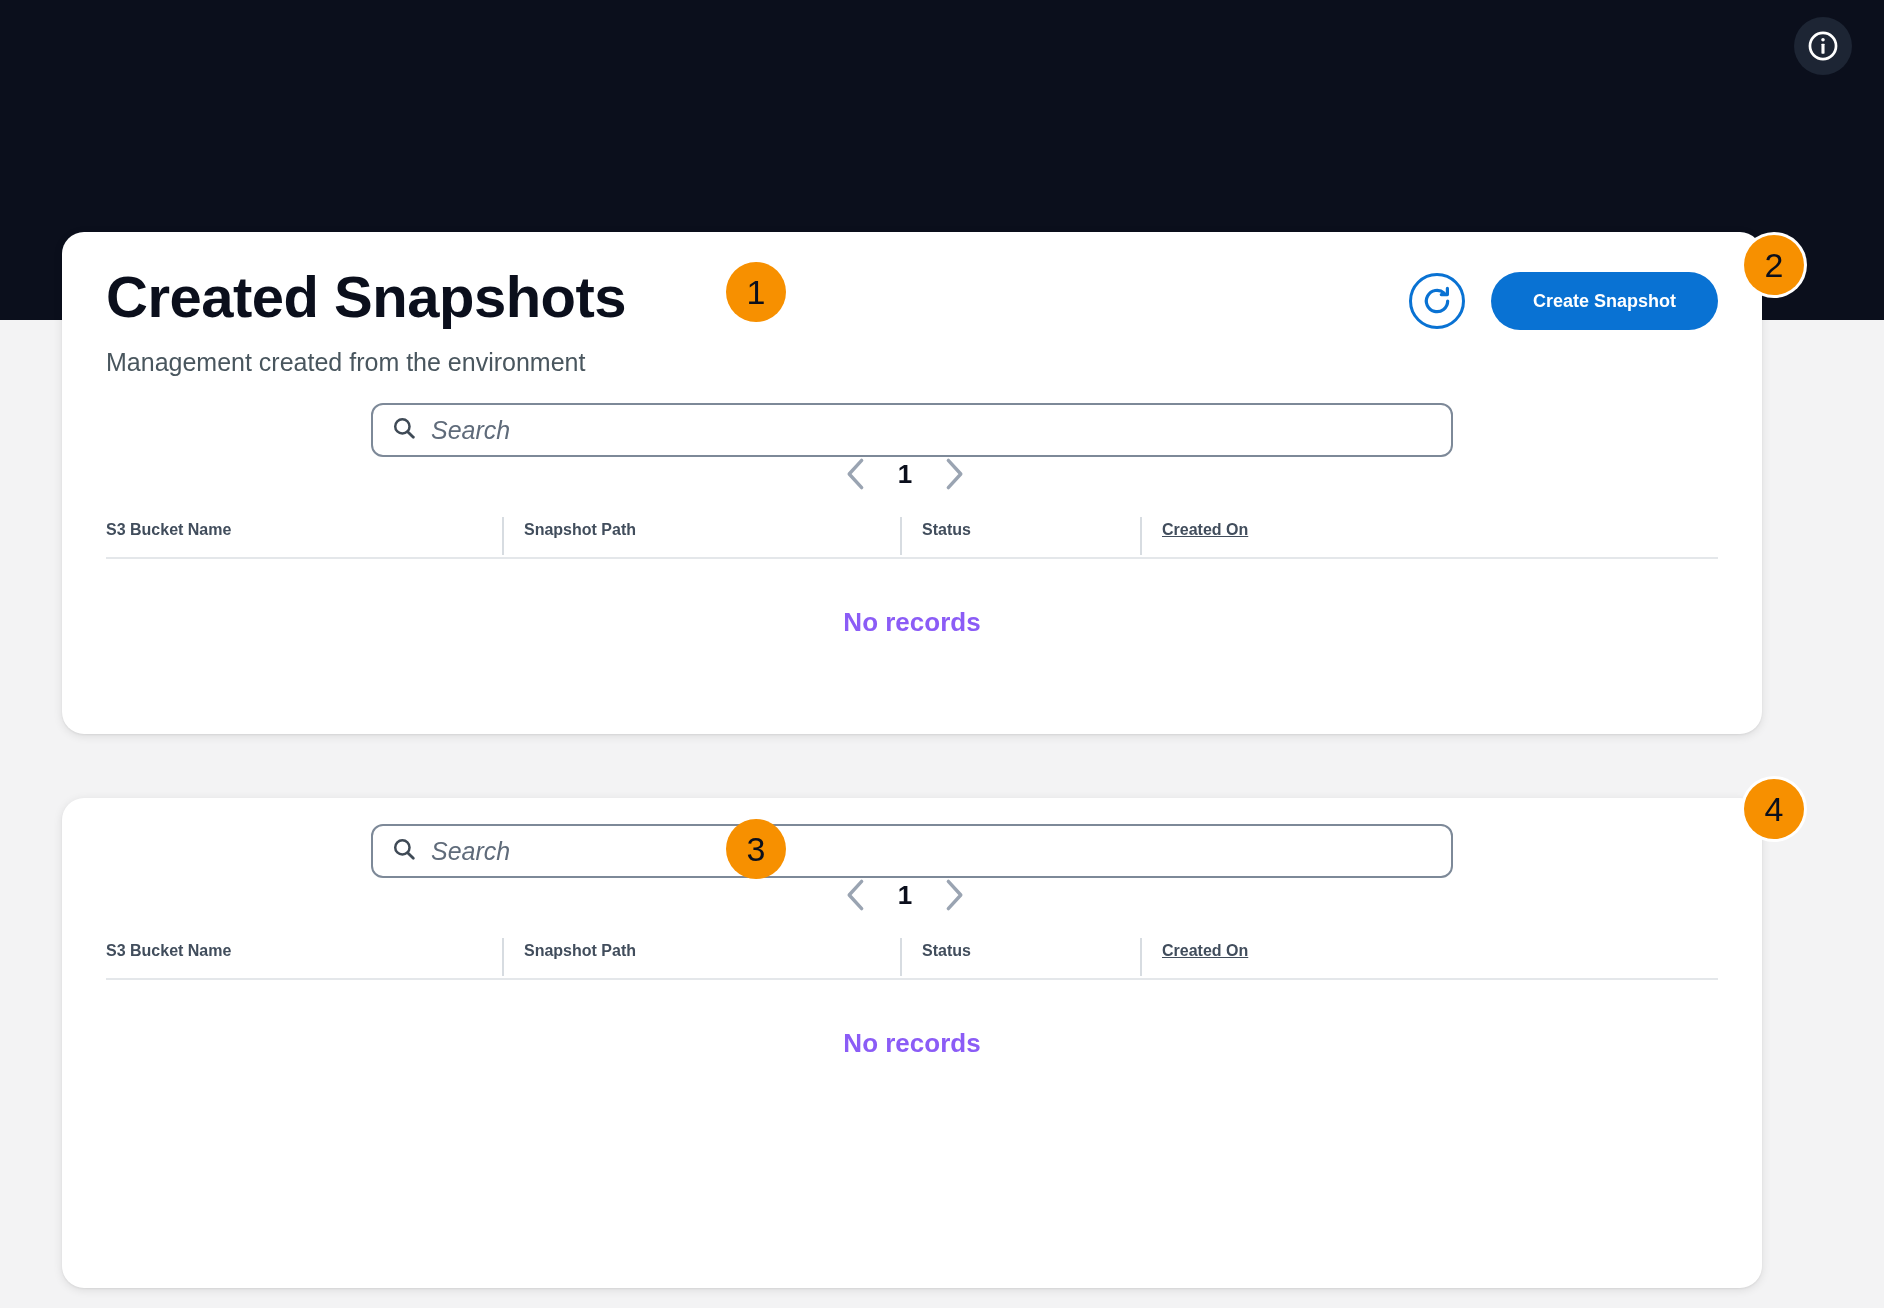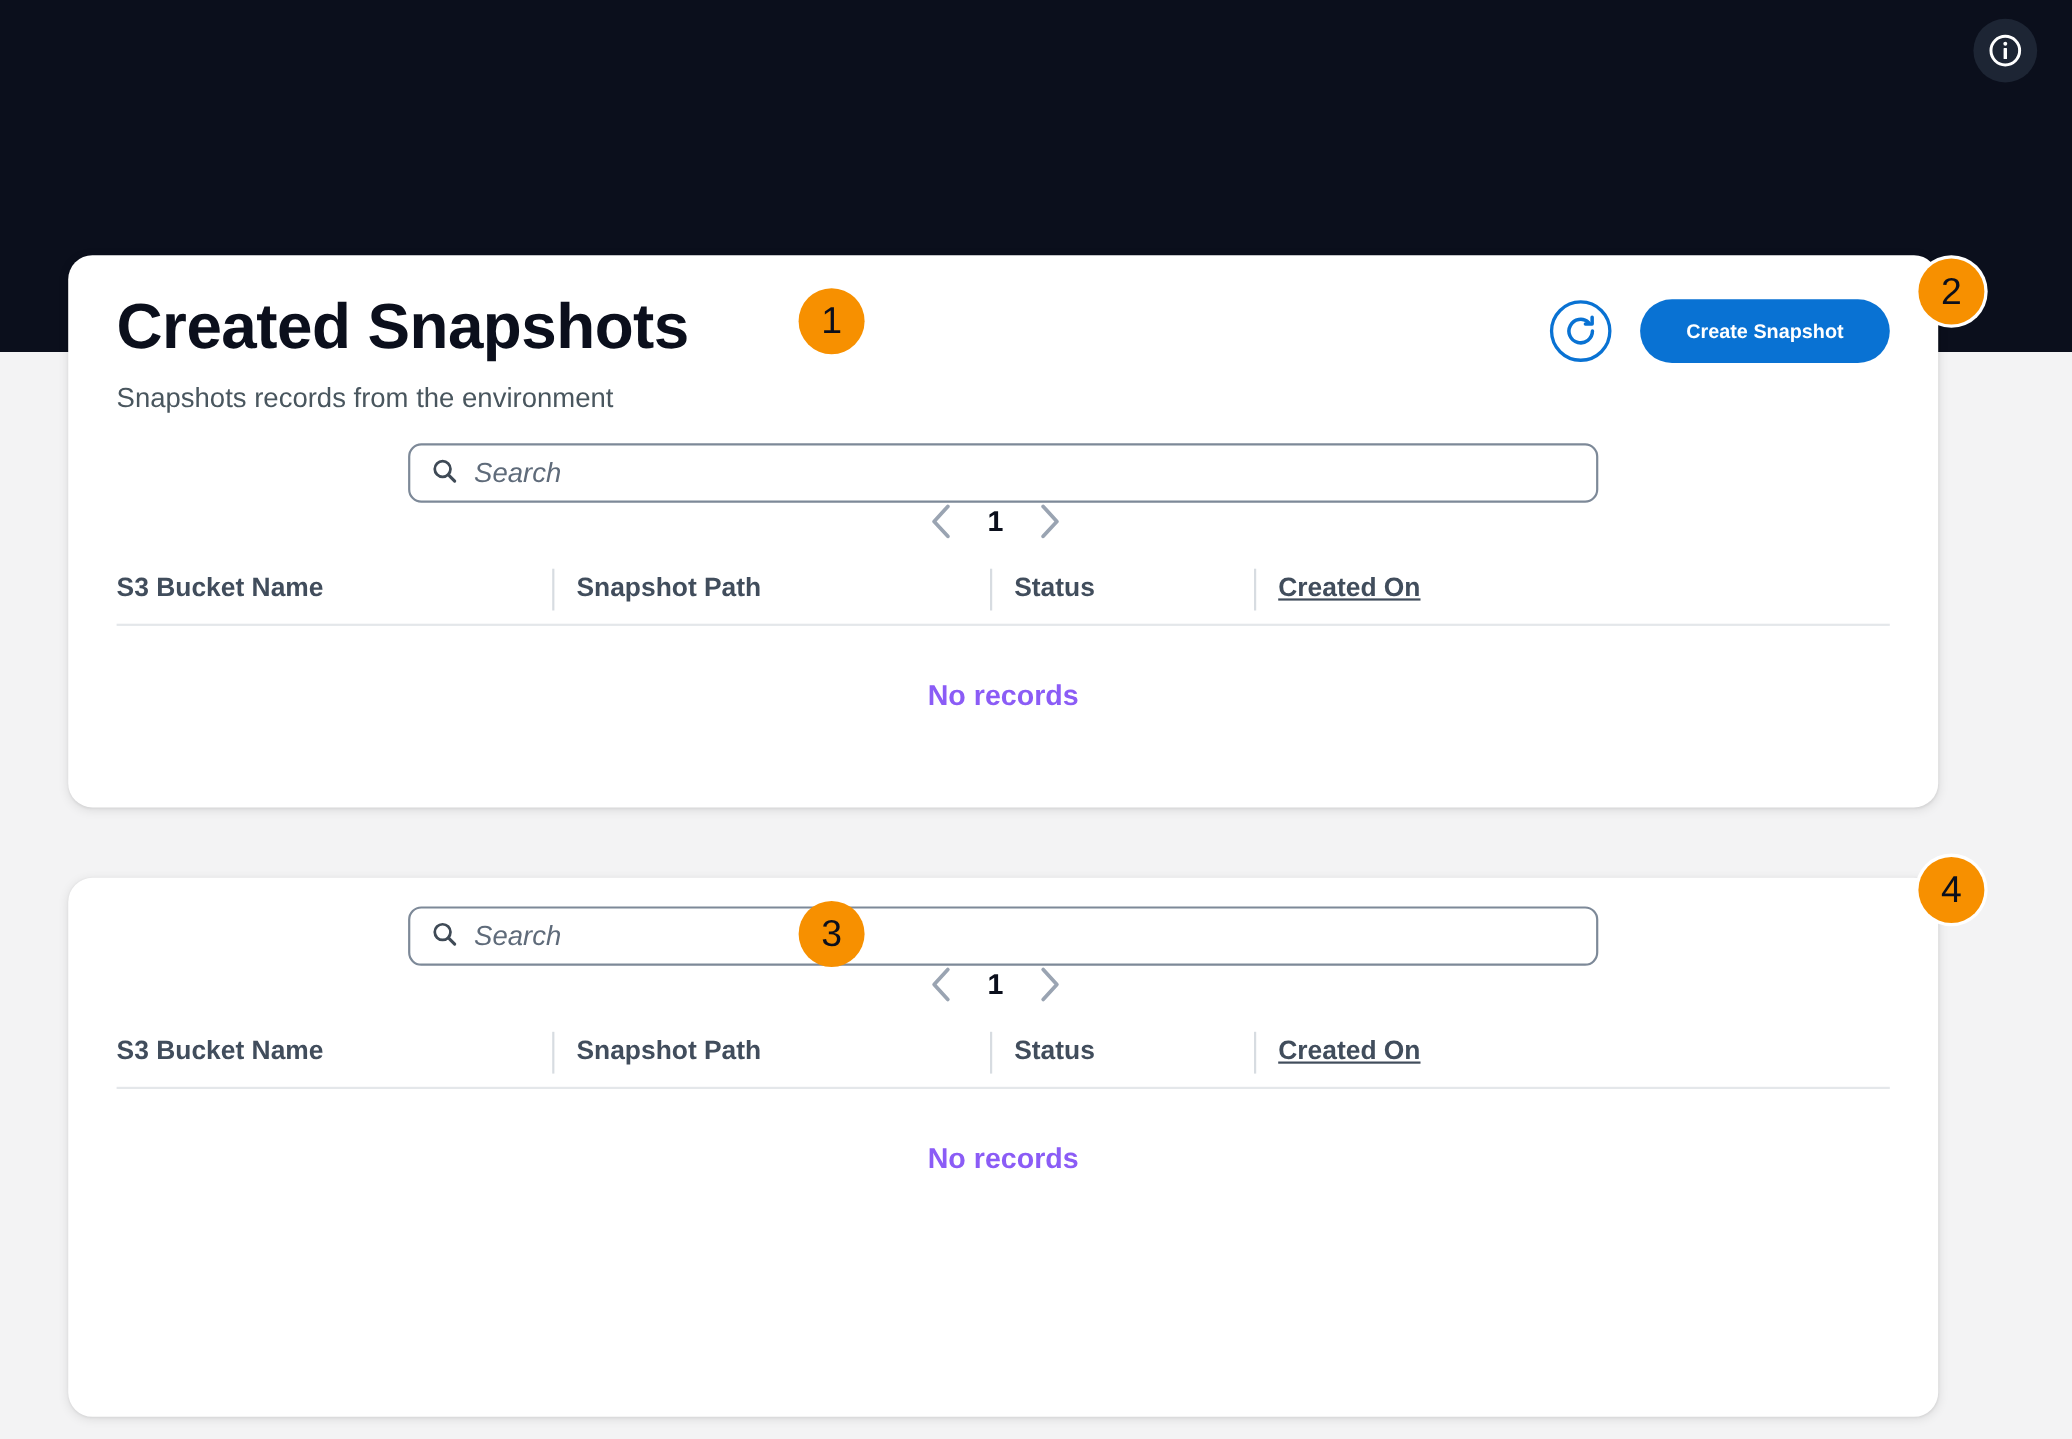--- a/index.html
+++ b/index.html
@@ -213,21 +213,21 @@
     margin-top: 30px;
   }
   .tbl-head {
     display: flex;
     align-items: center;
     padding-bottom: 18px;
     border-bottom: 2px solid #e4e7ea;
   }
   .th {
     color: #414d5c;
-    font-size: 24px;
+    font-size: 16px;
     font-weight: 700;
     position: relative;
     display: flex;
     align-items: center;
     white-space: nowrap;
   }
   .th.c1 { width: 418px; }
   .th.c2 { width: 398px; }
   .th.c3 { width: 240px; }
   .th.c4 { width: 300px; text-decoration: underline; }
@@ -312,21 +312,21 @@
         <div class="refresh-btn">
           <svg width="32" height="32" viewBox="0 0 24 24">
             <path d="M20 12a8 8 0 1 1-2.6-5.9" fill="none" stroke="#0972d3" stroke-width="2.4" stroke-linecap="round"></path>
             <path d="M19.8 2.6 L19.8 7.2 L15.2 7.2" fill="none" stroke="#0972d3" stroke-width="2.4" stroke-linecap="round" stroke-linejoin="round"></path>
           </svg>
         </div>
         <button class="primary-btn">Create Snapshot</button>
       </div>
     </div>
 
-    <div class="card-sub">Snapshots records from the environment</div>
+    <div class="card-sub">Management created from the environment</div>
 
     <div class="filter-row">
       <div class="search-box">
         <span>
           <svg width="26" height="26" viewBox="0 0 24 24">
             <circle cx="10.5" cy="10.5" r="6.6" fill="none" stroke="#3f4a56" stroke-width="2.3"></circle>
             <line x1="15.4" y1="15.4" x2="20.6" y2="20.6" stroke="#3f4a56" stroke-width="2.6" stroke-linecap="round"></line>
           </svg>
         </span>
         <span class="search-ph">Search</span>

